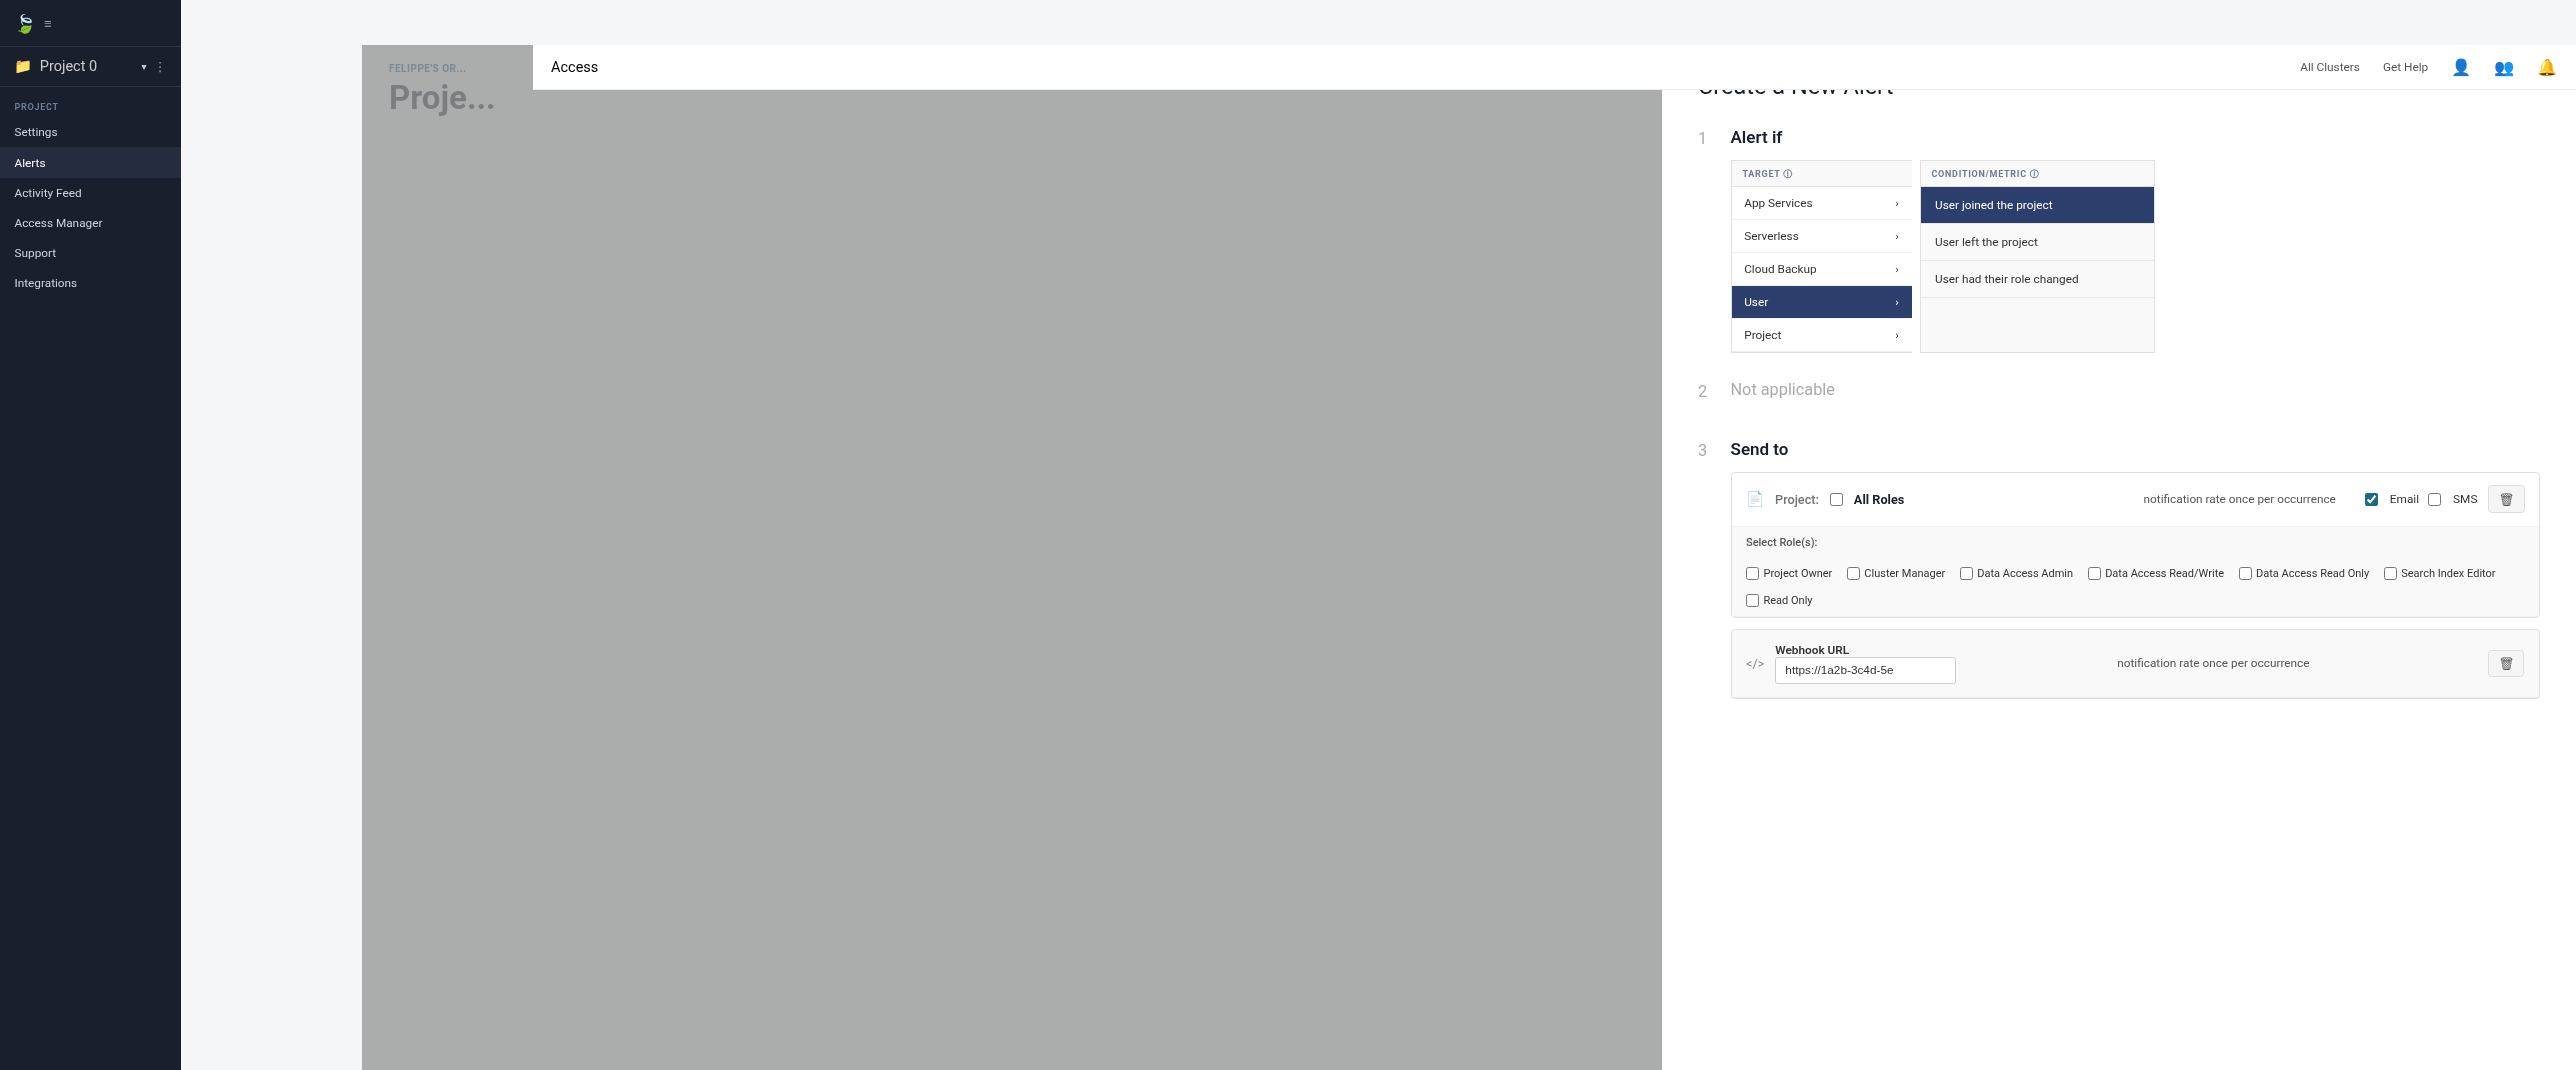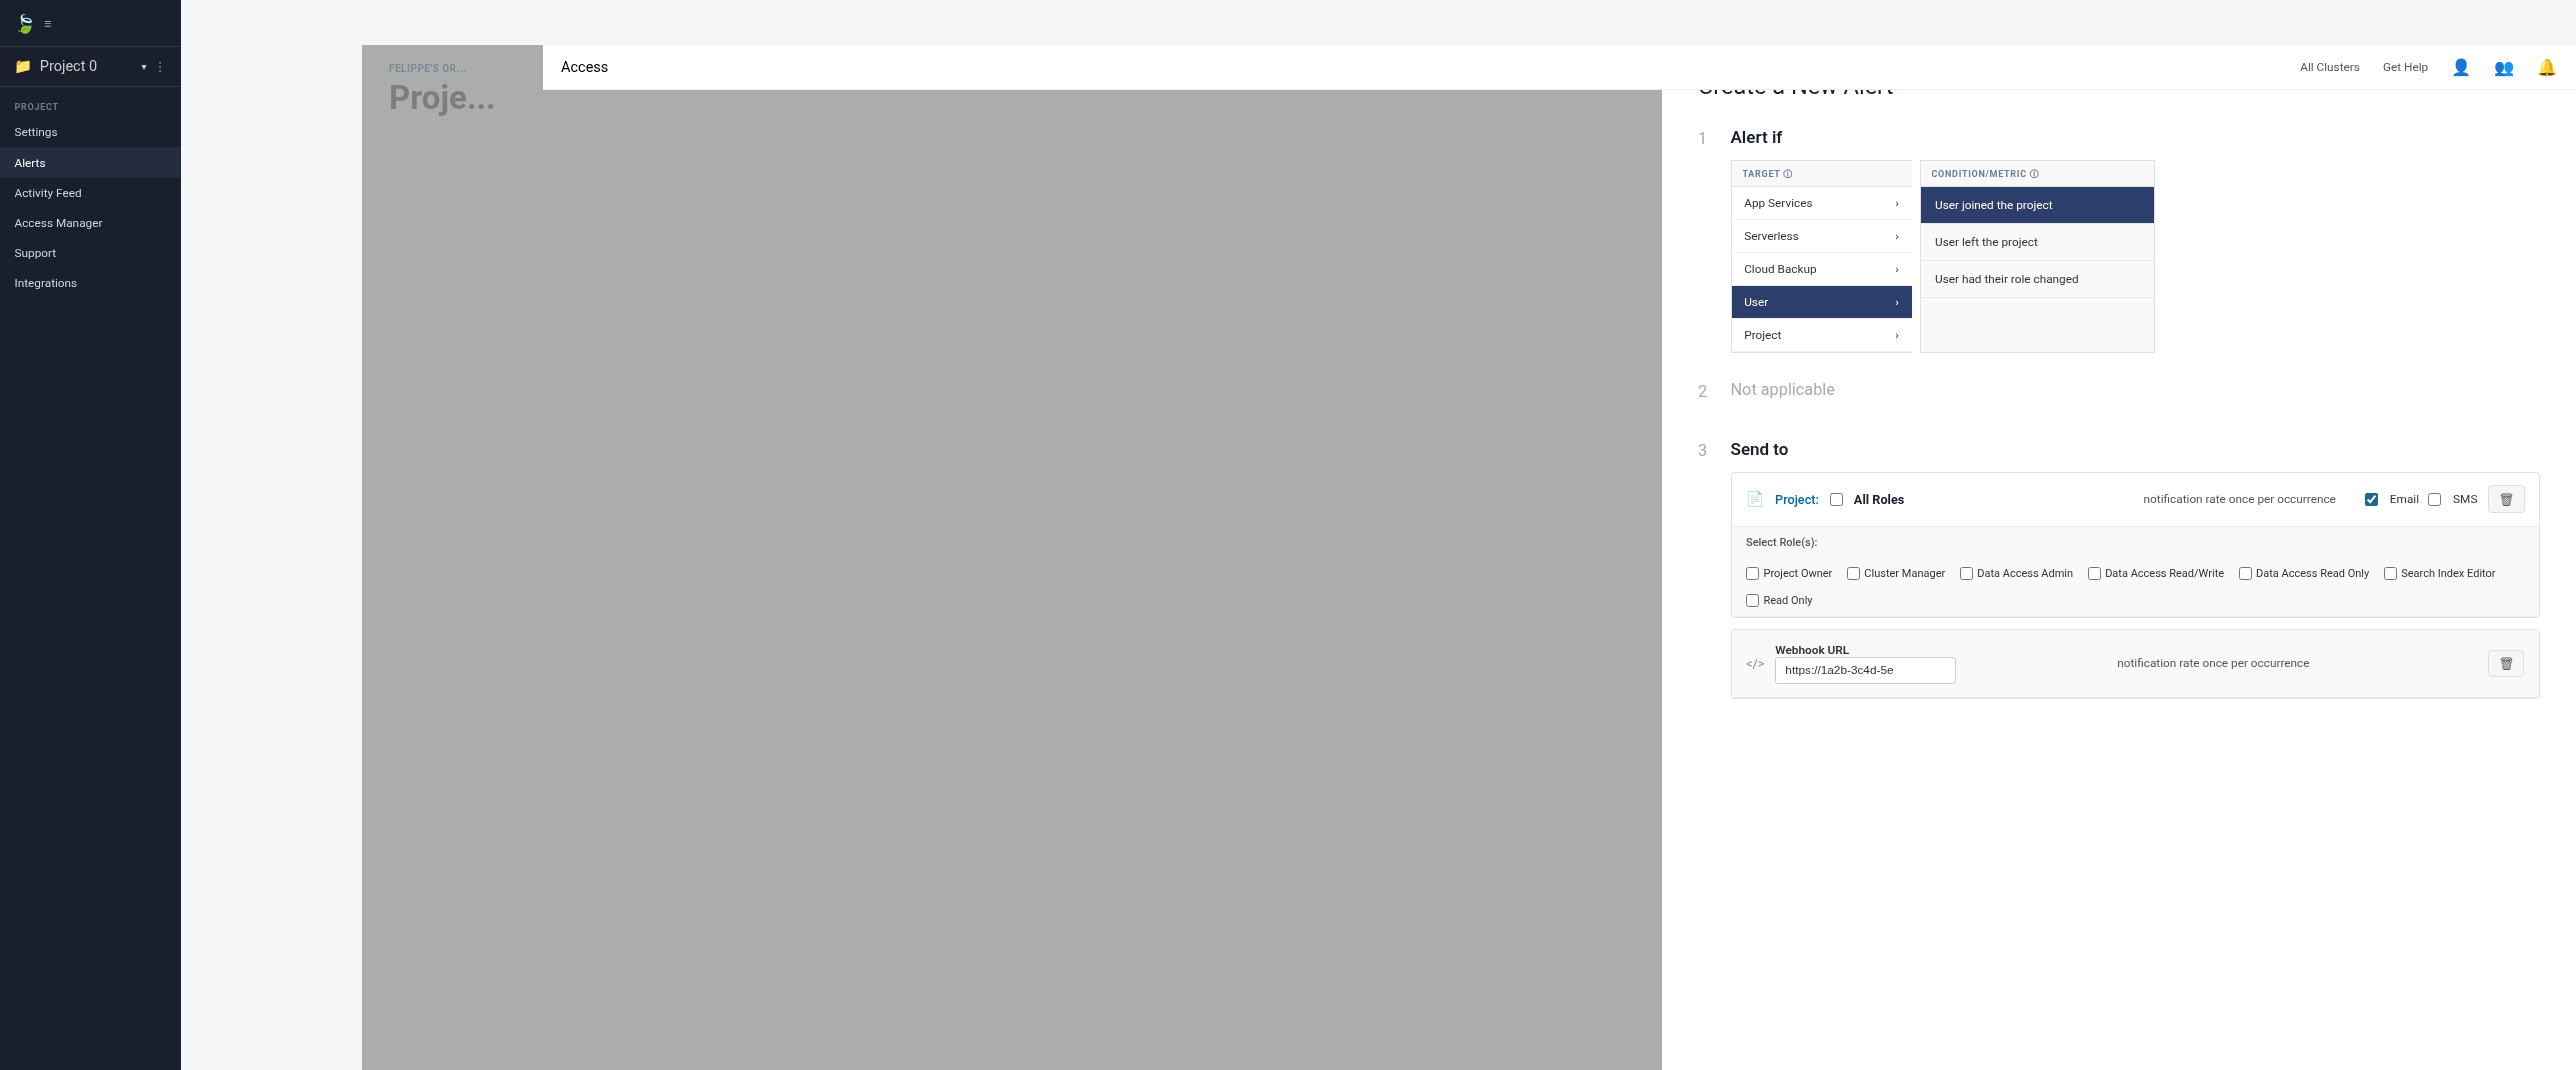--- a/index.html
+++ b/index.html
@@ -51,21 +51,21 @@
       color: #cdd5df;
       cursor: pointer;
       border-radius: 0;
     }
     .sidebar-item.active { background: #252c3f; color: #fff; }
 
     
     .topnav {
       position: absolute;
       top: 0;
-      left: 181px;
+      left: 171px;
       right: 0;
       height: 45px;
       background: #fff;
       border-bottom: 0.9px solid #e8ecef;
       display: flex;
       align-items: center;
       padding: 0 18px;
       gap: 14.5px;
       z-index: 10;
     }
@@ -210,21 +210,21 @@
       margin-bottom: 11px;
     }
     .send-to-row {
       display: flex;
       align-items: center;
       padding: 12.7px 14.5px;
       gap: 11px;
       border-bottom: 0.9px solid #f0f0f0;
     }
     .send-to-icon { font-size: 14.5px; color: #888; }
-    .send-to-label { font-size: 12.7px; color: #0369a1; font-weight: 500; }
+    .send-to-label { font-size: 12.7px; color: #737373; font-weight: 500; }
     .all-roles-label { font-size: 12.7px; font-weight: 700; color: #1a1f2e; }
     .notif-rate { font-size: 11.8px; color: #555; margin-left: auto; margin-right: 18px; }
     .email-sms-group { display: flex; align-items: center; gap: 9px; }
     .email-sms-item { display: flex; align-items: center; gap: 12px; font-size: 11.8px; color: #333; }
     .delete-btn {
       background: #f5f5f5;
       border: 0.9px solid #ddd;
       border-radius: 3.6px;
       padding: 5.4px 9px;
       cursor: pointer;

